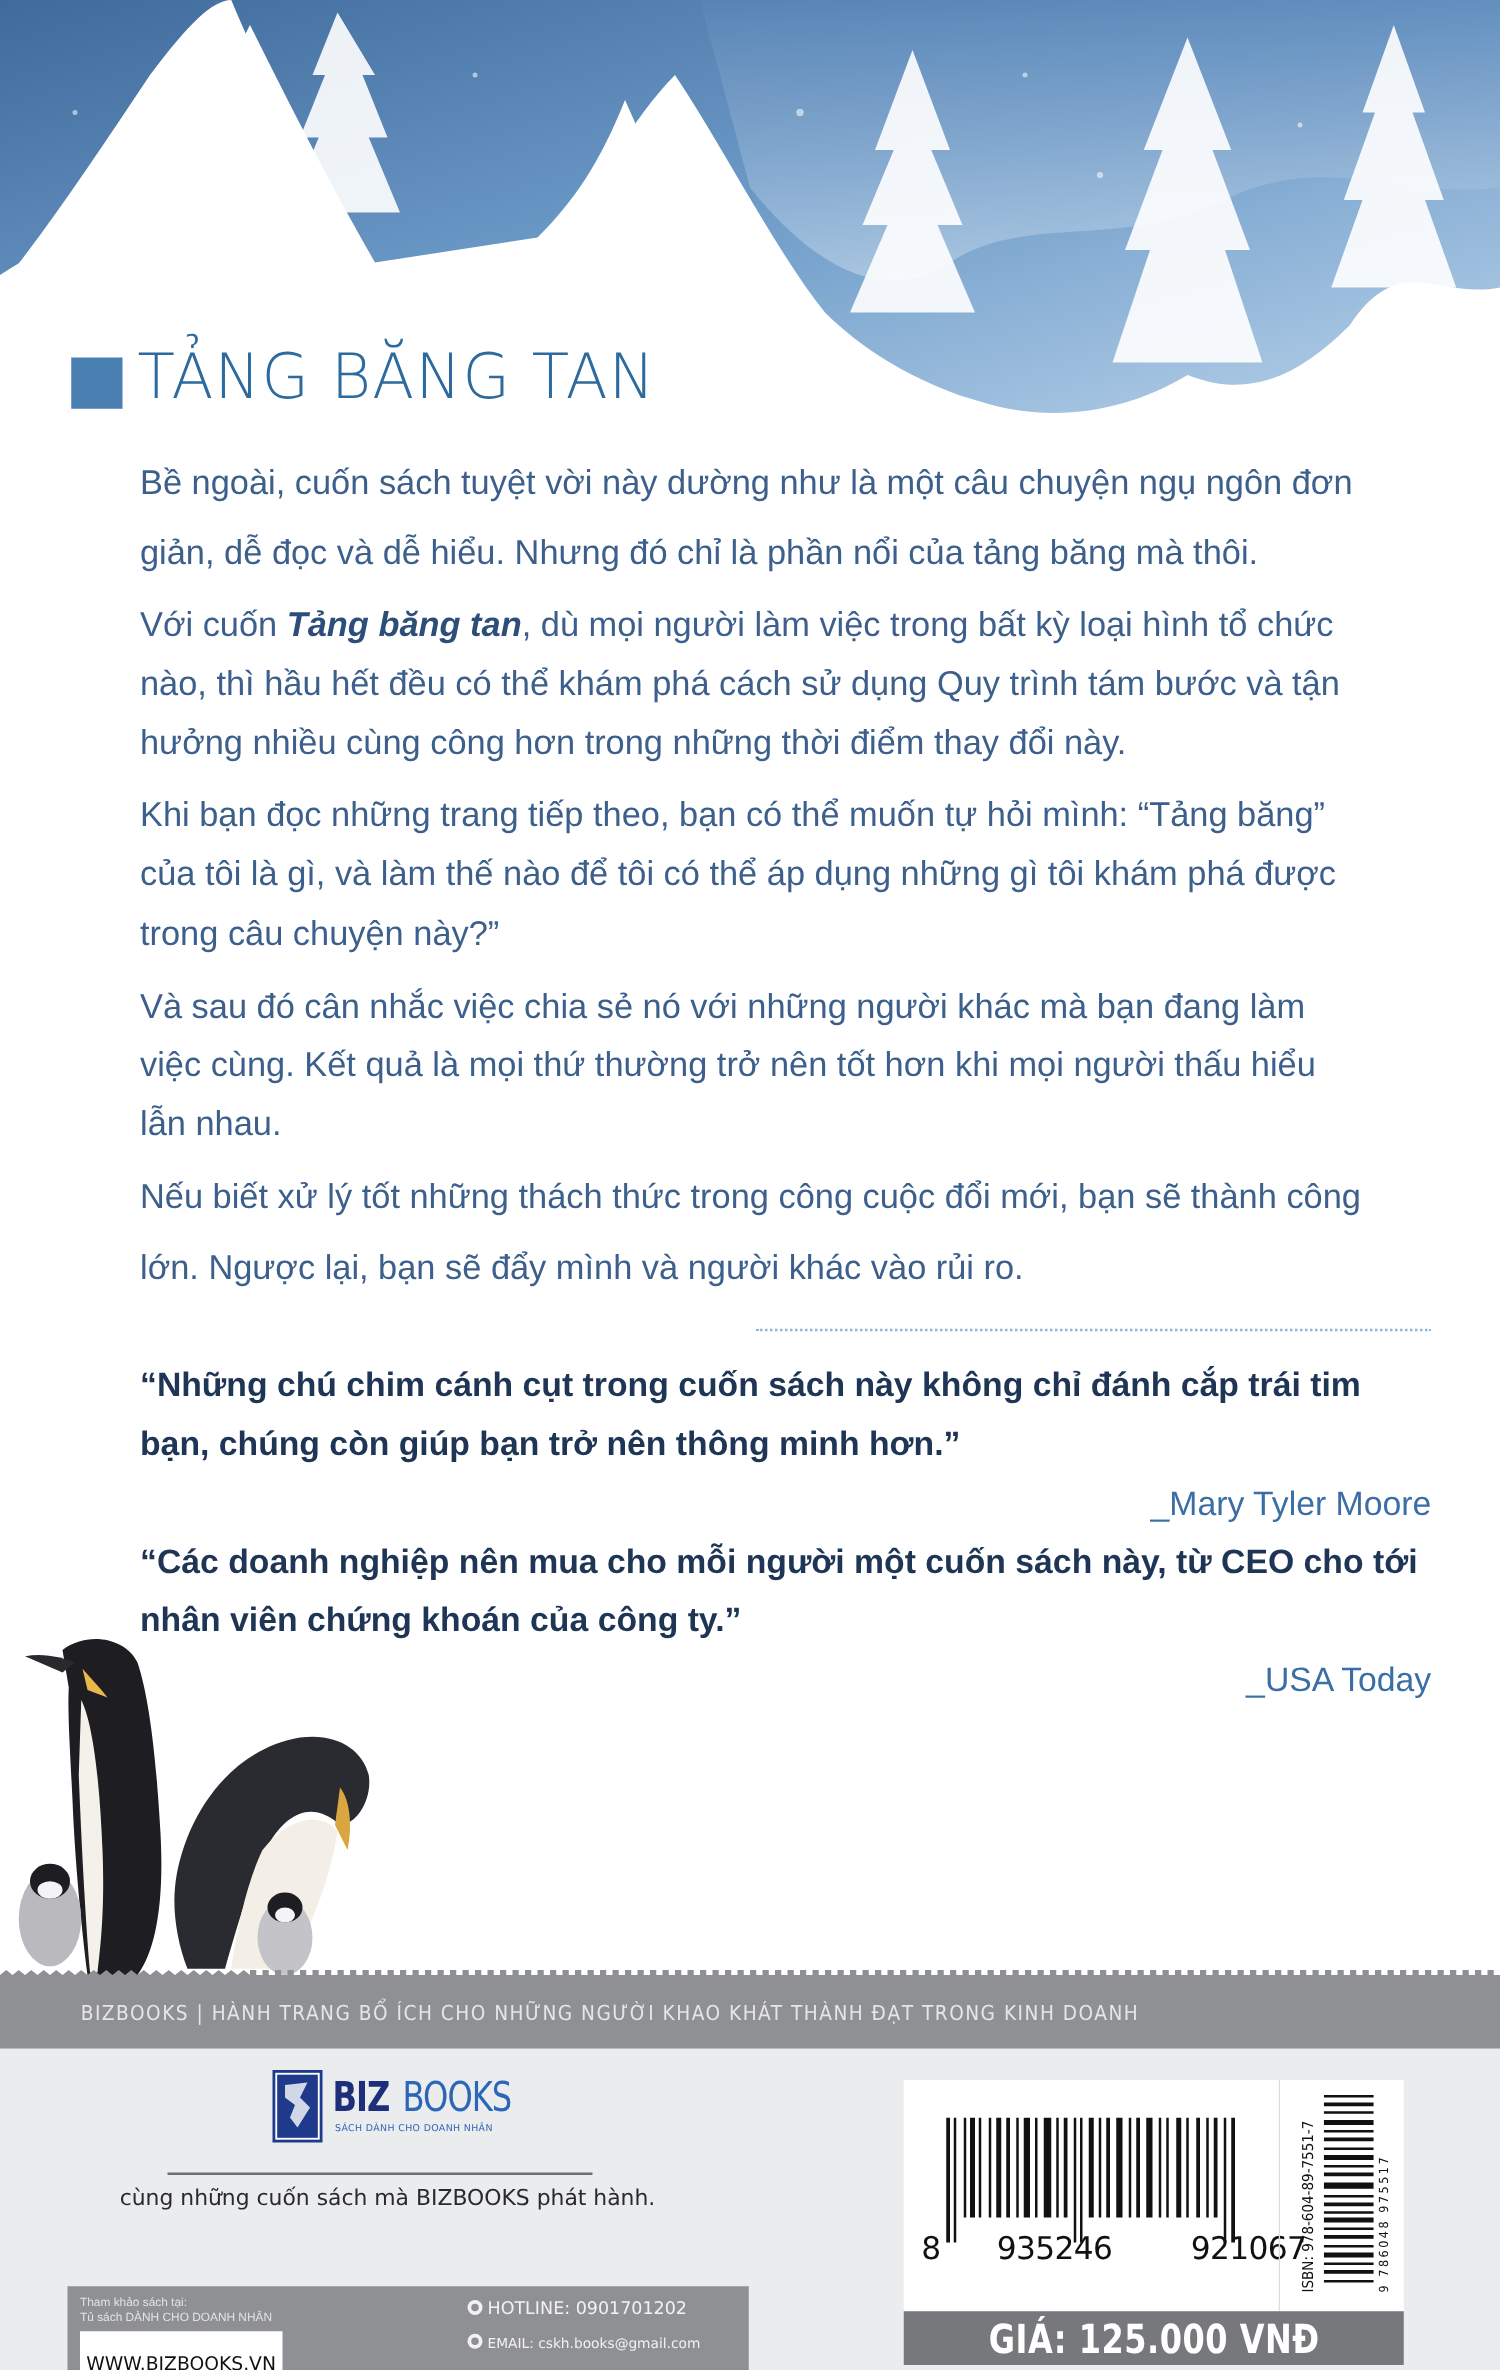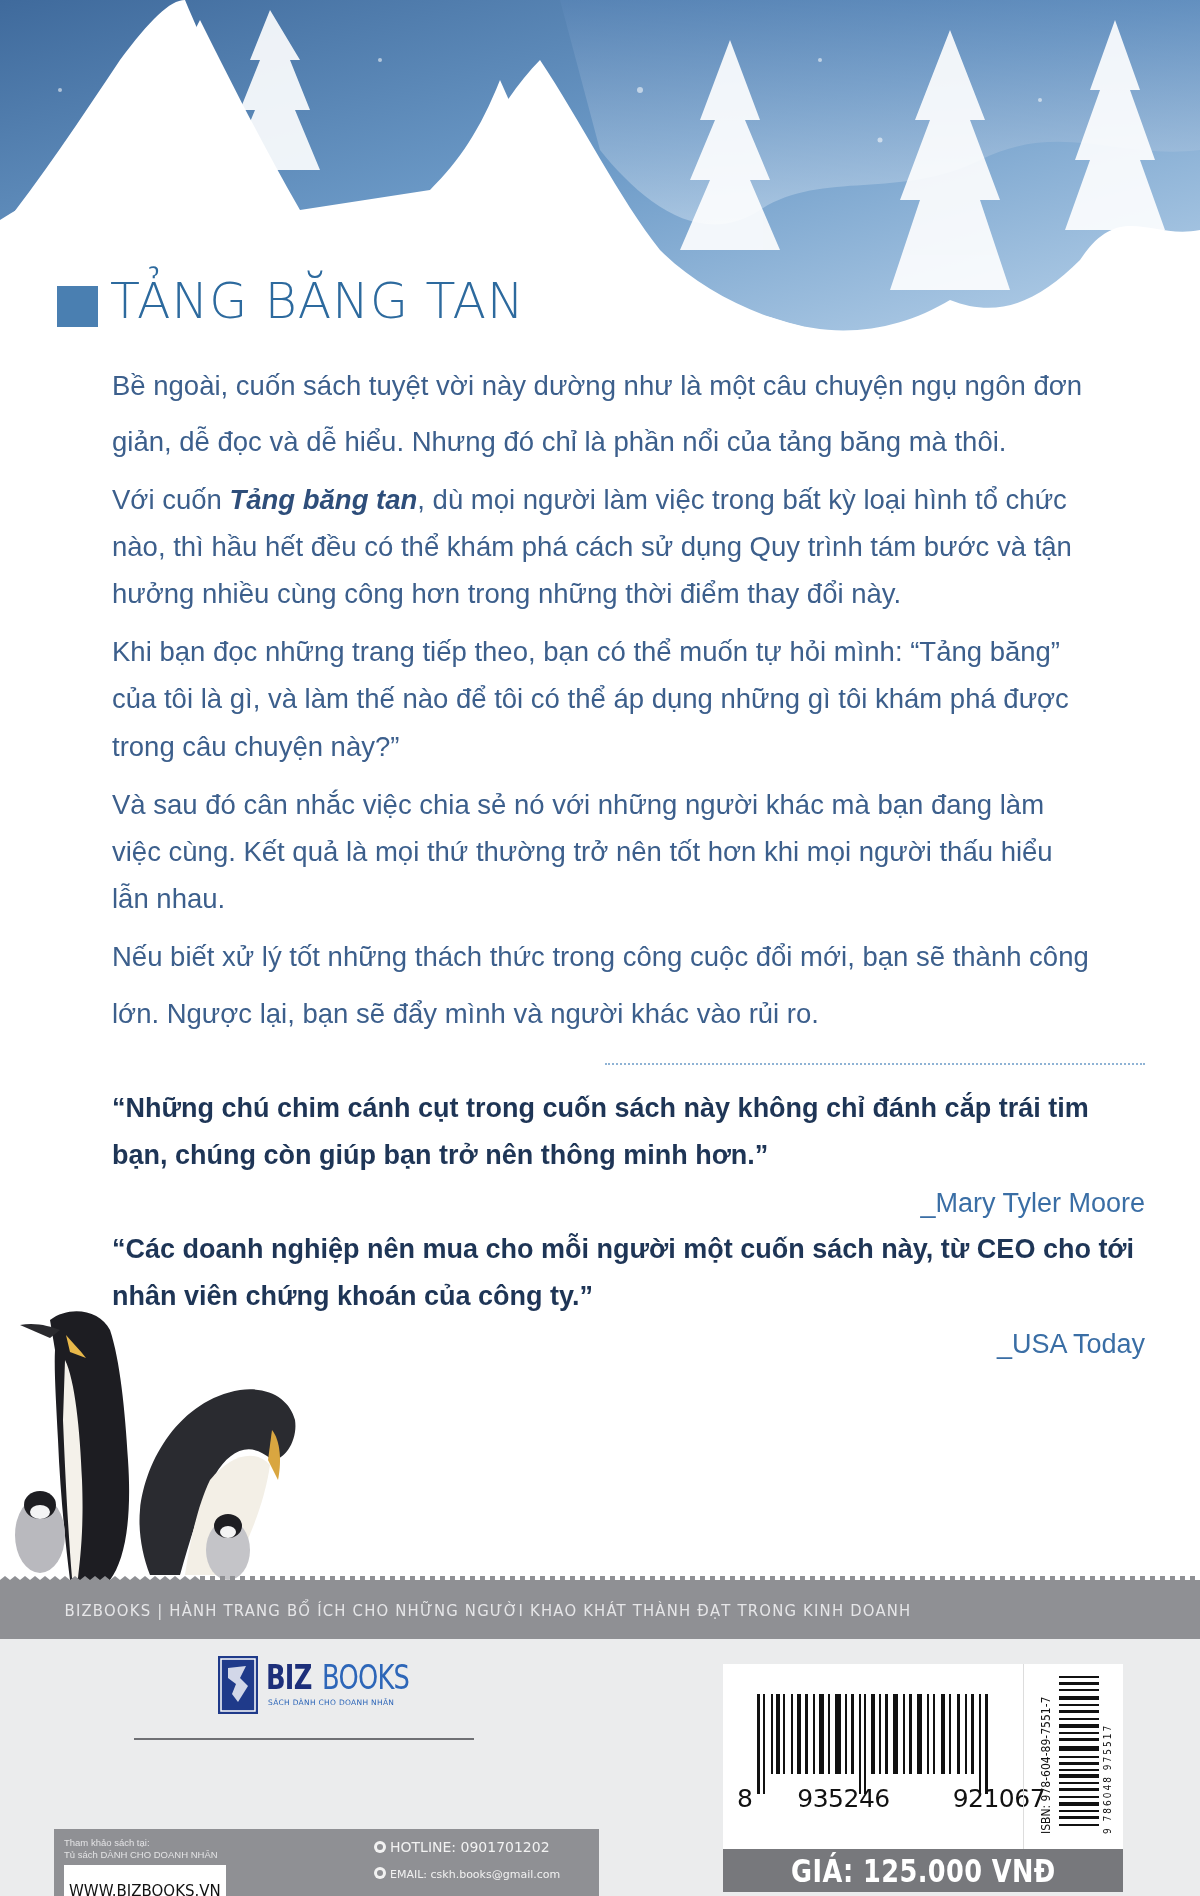--- a/index.html
+++ b/index.html
@@ -176,20 +176,21 @@
     </svg>
   </div>
   <div id="logo-biz" class="abs">BIZ</div>
   <div id="logo-books" class="abs">BOOKS</div>
   <div id="logo-sub" class="abs">SÁCH DÀNH CHO DOANH NHÂN</div>
 </div>
 
 <div id="logo-rule" class="abs"></div>
 
 <div id="tagline" class="abs">
+  <div>cùng những cuốn sách mà BIZBOOKS phát hành.</div>
 </div>
 
 <div id="contact" class="abs">
   <div id="ref-1" class="abs">Tham khảo sách tại:</div>
   <div id="ref-2" class="abs">Tủ sách DÀNH CHO DOANH NHÂN</div>
   <div id="website" class="abs">WWW.BIZBOOKS.VN</div>
   <div id="hotline" class="abs"><span class="ico"></span><span>HOTLINE: 0901701202</span></div>
   <div id="email" class="abs"><span class="ico"></span><span>EMAIL: cskh.books@gmail.com</span></div>
 </div>
 

